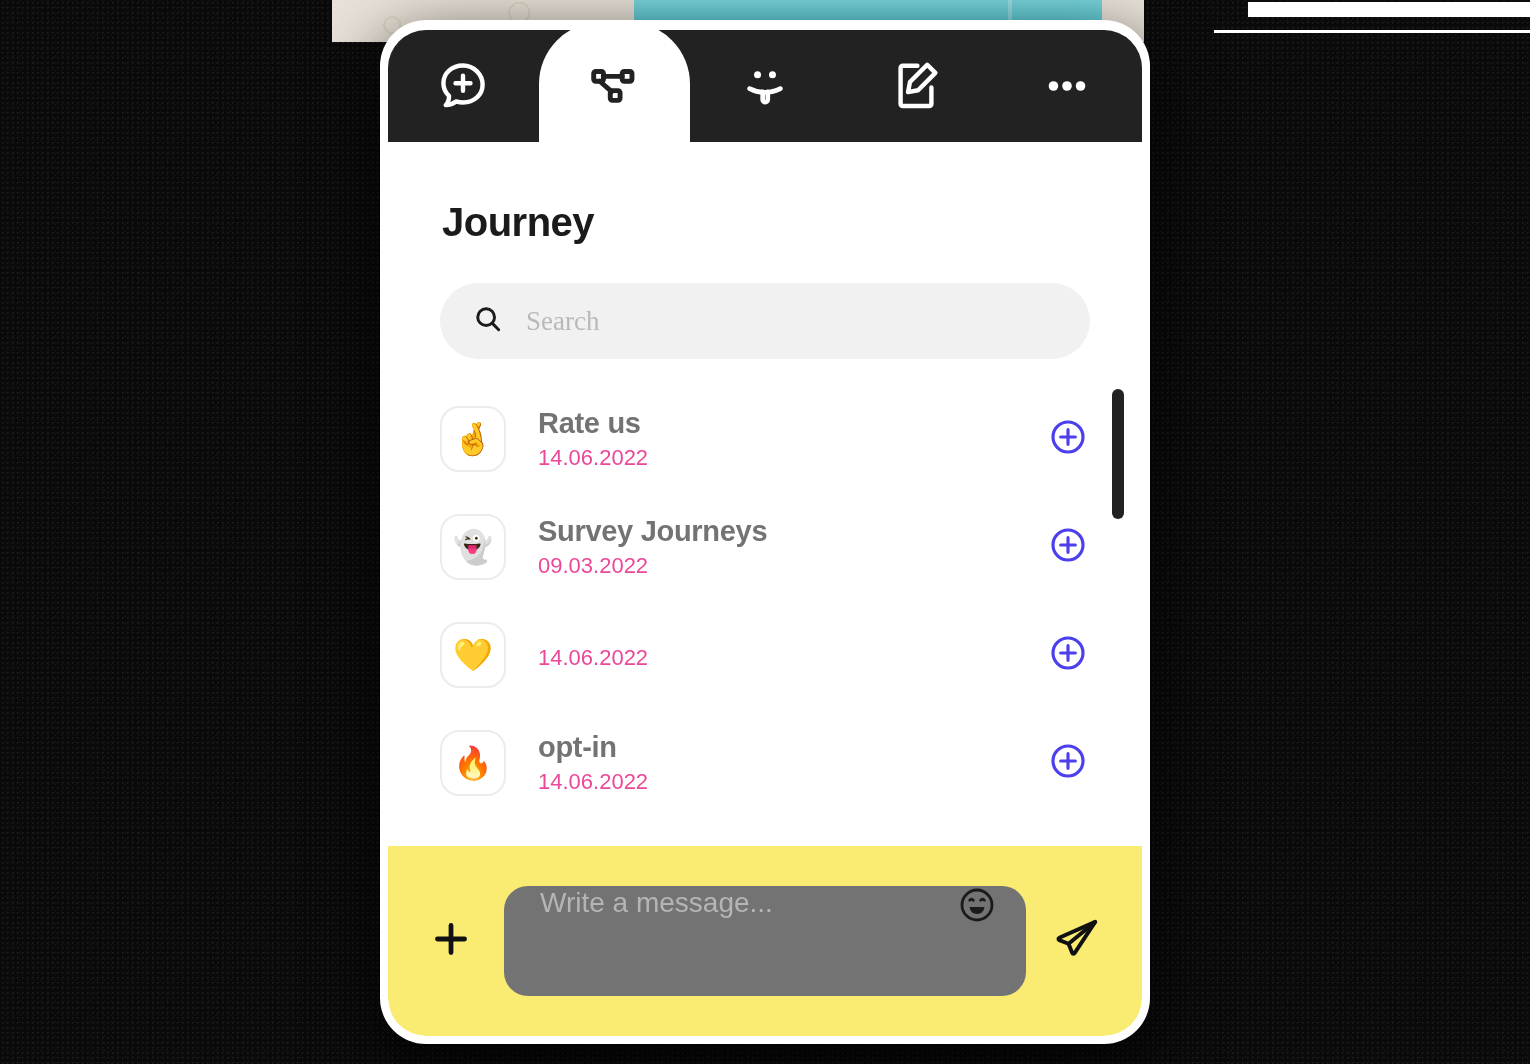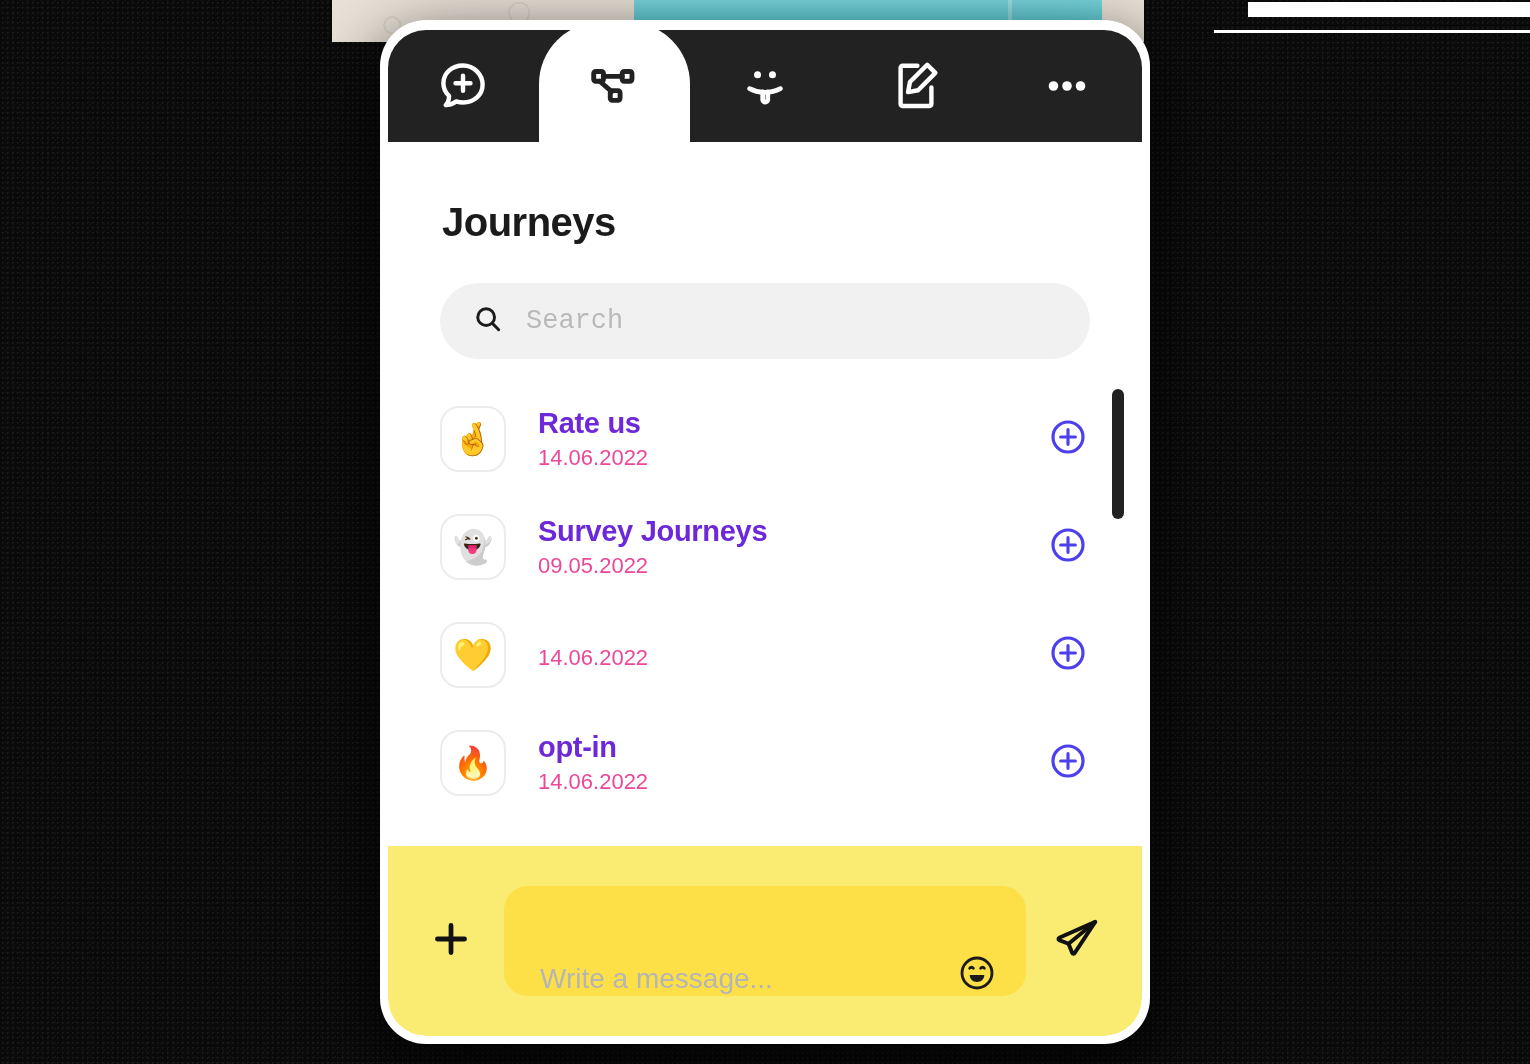--- a/index.html
+++ b/index.html
@@ -152,21 +152,21 @@
     border-radius: 38px;
     display: flex;
     align-items: center;
     padding: 0 32px;
     cursor: text;
   }
   #search-input {
     border: 0;
     outline: 0;
     background: transparent;
-    font-family: Liberation Mono, monospace;
+    font-family: Liberation Serif, serif;
     font-size: 27px;
     color: #222;
     margin-left: 20px;
     width: 100%;
   }
   #search-input::placeholder { color: #b9b9b9; }
 
   
   #journey-list {
     margin-top: 26px;
@@ -192,21 +192,21 @@
     font-family: "DejaVu Sans", sans-serif;
   }
   .journey-text {
     flex: 1 1 auto;
     margin-left: 32px;
     min-width: 0;
   }
   .journey-name {
     font-size: 29px;
     font-weight: bold;
-    color: #6d28d9;
+    color: #737373;
     letter-spacing: -.3px;
     line-height: 1.15;
   }
   .journey-date {
     font-size: 22px;
     color: #ec4899;
     margin-top: 5px;
   }
   .journey-add {
     flex: 0 0 auto;
@@ -248,24 +248,24 @@
     flex: 0 0 54px;
     display: flex;
     align-items: center;
     justify-content: center;
     cursor: pointer;
   }
   #composer-field {
     flex: 1 1 auto;
     margin: 0 22px 0 26px;
     height: 110px;
-    background: #fde047;
+    background: #737373;
     border-radius: 24px;
     display: flex;
-    align-items: flex-end;
+    align-items: flex-start;
     padding: 0 28px 0 34px;
     box-sizing: border-box;
   }
   #message-input {
     flex: 1 1 auto;
     border: 0;
     outline: 0;
     background: transparent;
     font-family: "Liberation Sans", sans-serif;
     font-size: 28px;
@@ -358,21 +358,21 @@
             <circle cx="6.2" cy="12" r="2.05"></circle>
             <circle cx="12" cy="12" r="2.05"></circle>
             <circle cx="17.8" cy="12" r="2.05"></circle>
           </svg>
         </span>
       </div>
     </div>
 
     <div id="content">
 
-      <div id="page-title">Journeys</div>
+      <div id="page-title">Journey</div>
 
       <div id="search-bar">
         <span>
           <svg width="32" height="32" viewBox="0 0 24 24" fill="none" stroke="#1b1b1b" stroke-width="2.2" stroke-linecap="round">
             <circle cx="10.6" cy="10.6" r="6.3"></circle>
             <path d="M15.3 15.3L20 20"></path>
           </svg>
         </span>
         <input id="search-input" type="text" value="" placeholder="Search" style="">
       </div>
@@ -394,21 +394,21 @@
                 <path d="M12 7.6v8.8M7.6 12h8.8"></path>
               </svg>
             </span>
           </div>
         </div>
 
         <div class="journey-row">
           <div class="journey-emoji">👻</div>
           <div class="journey-text">
             <div class="journey-name">Survey Journeys</div>
-            <div class="journey-date">09.05.2022</div>
+            <div class="journey-date">09.03.2022</div>
           </div>
           <div class="journey-add">
             <span>
               <svg width="40" height="40" viewBox="0 0 24 24" fill="none" stroke="#4B3FEE" stroke-width="1.9" stroke-linecap="round">
                 <circle cx="12" cy="12" r="9"></circle>
                 <path d="M12 7.6v8.8M7.6 12h8.8"></path>
               </svg>
             </span>
           </div>
         </div>

